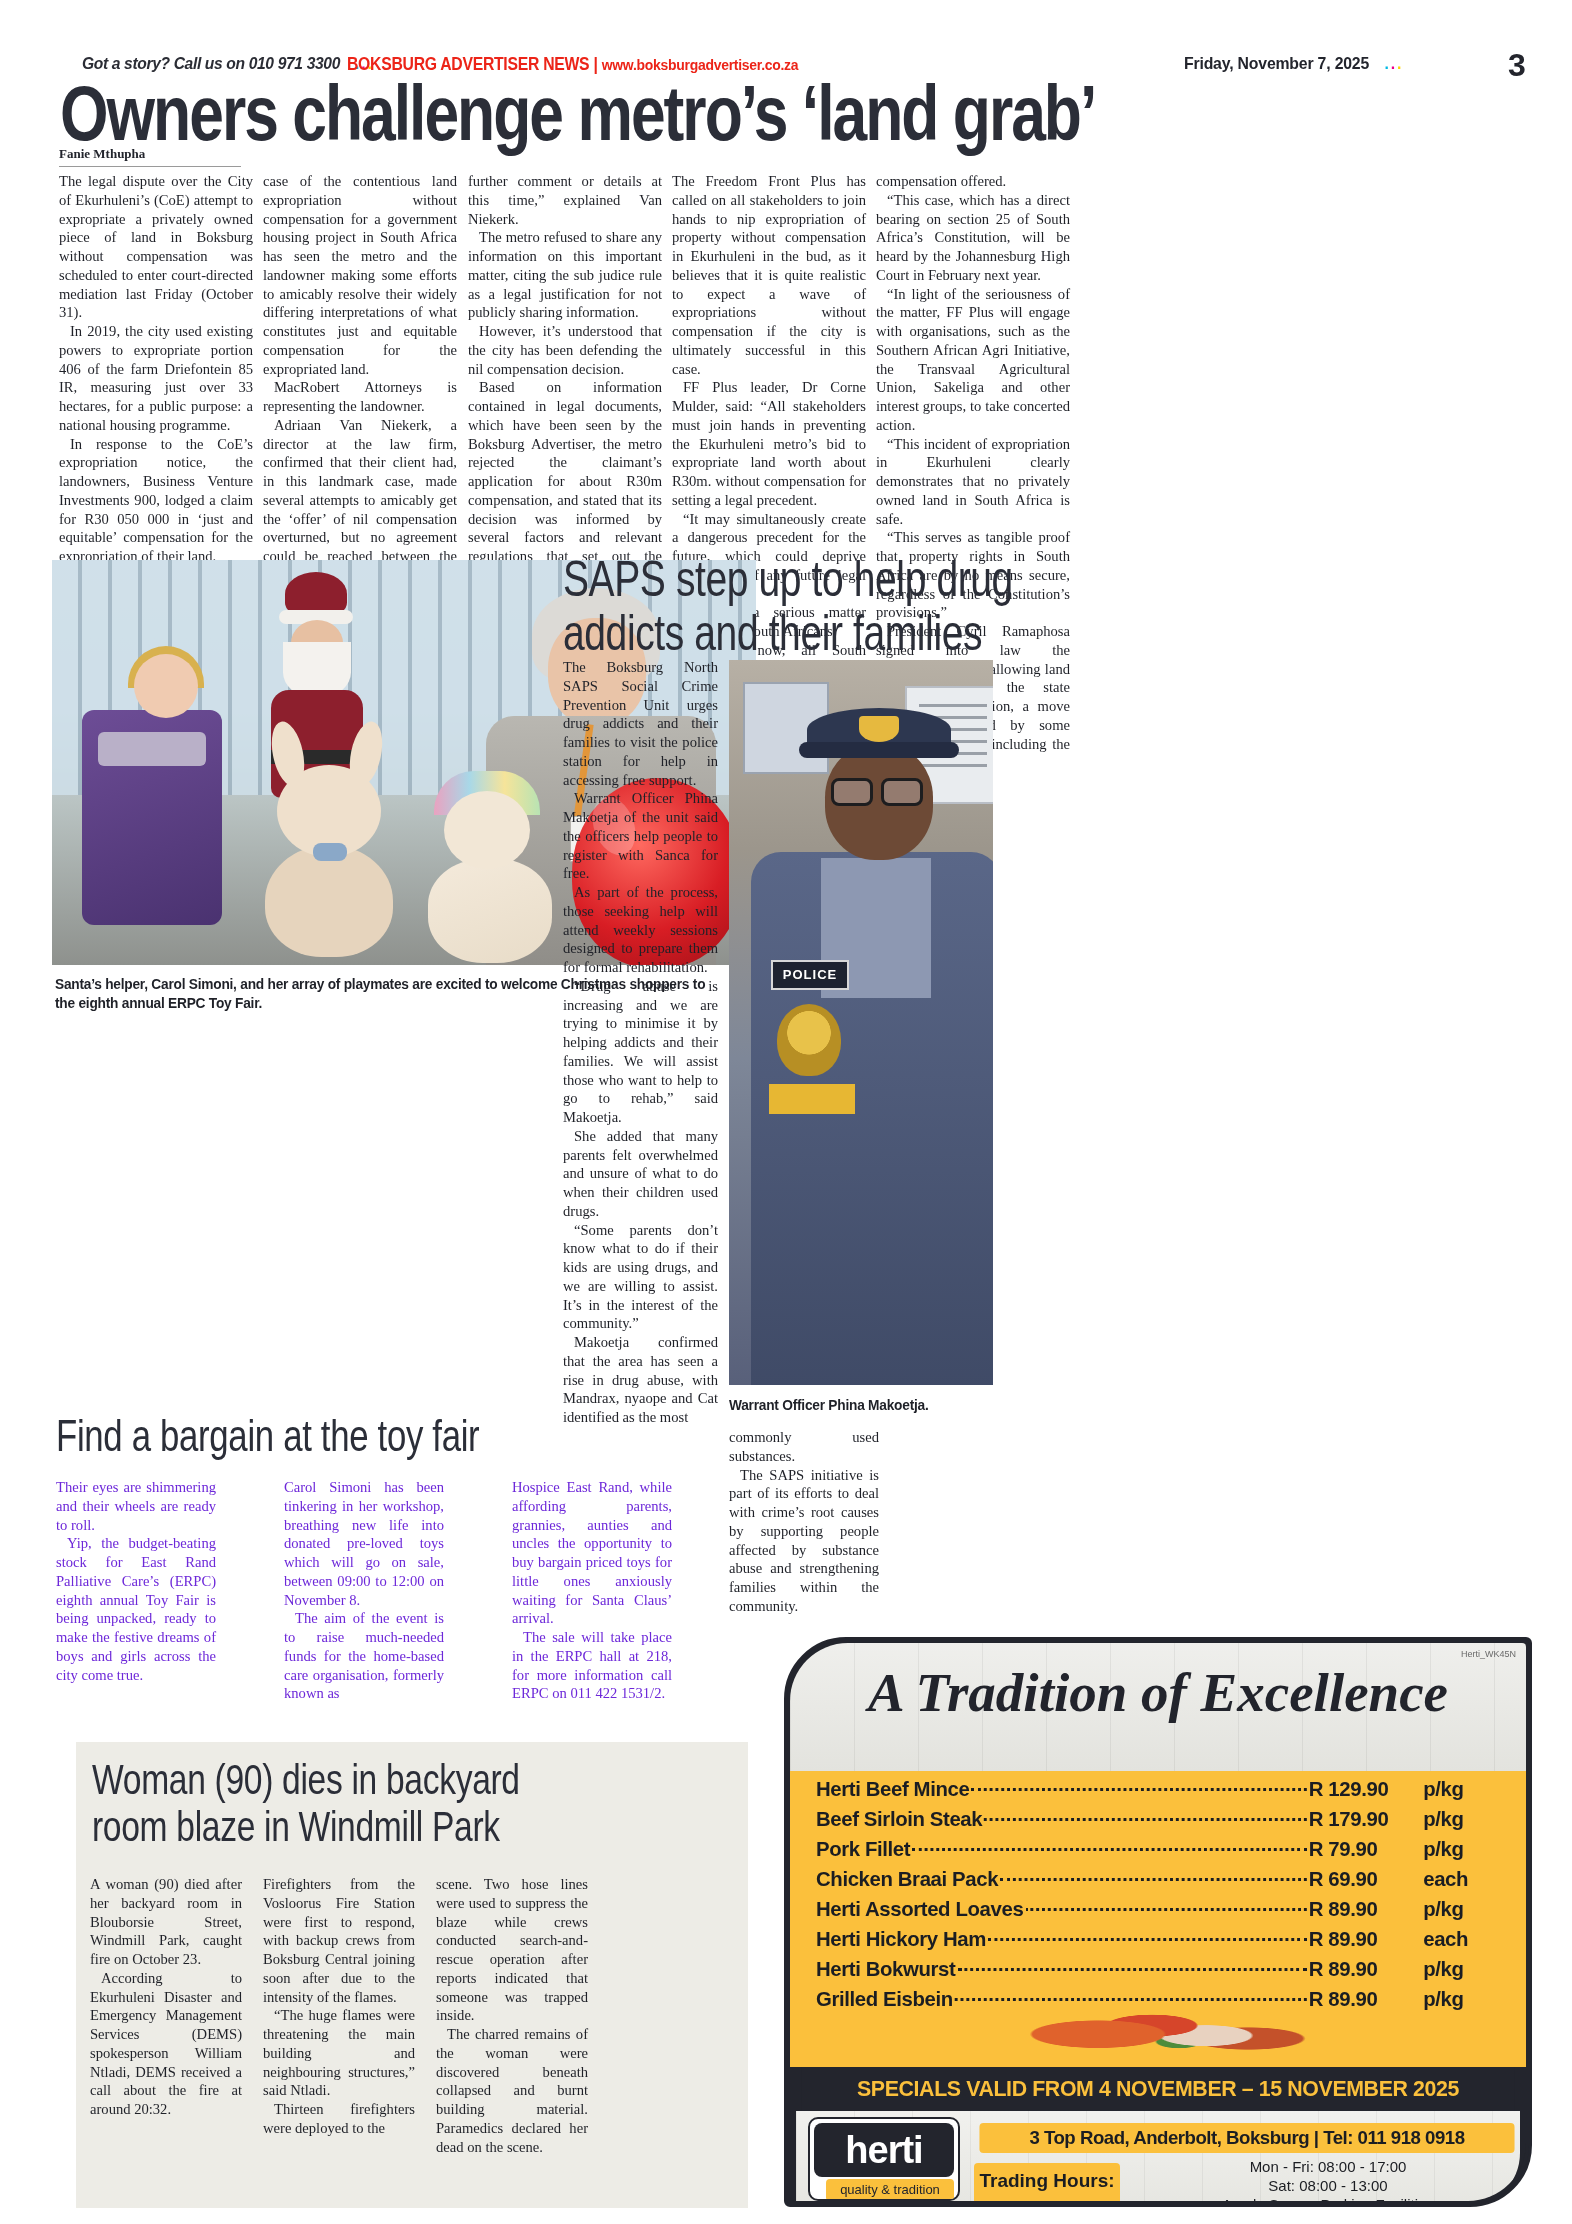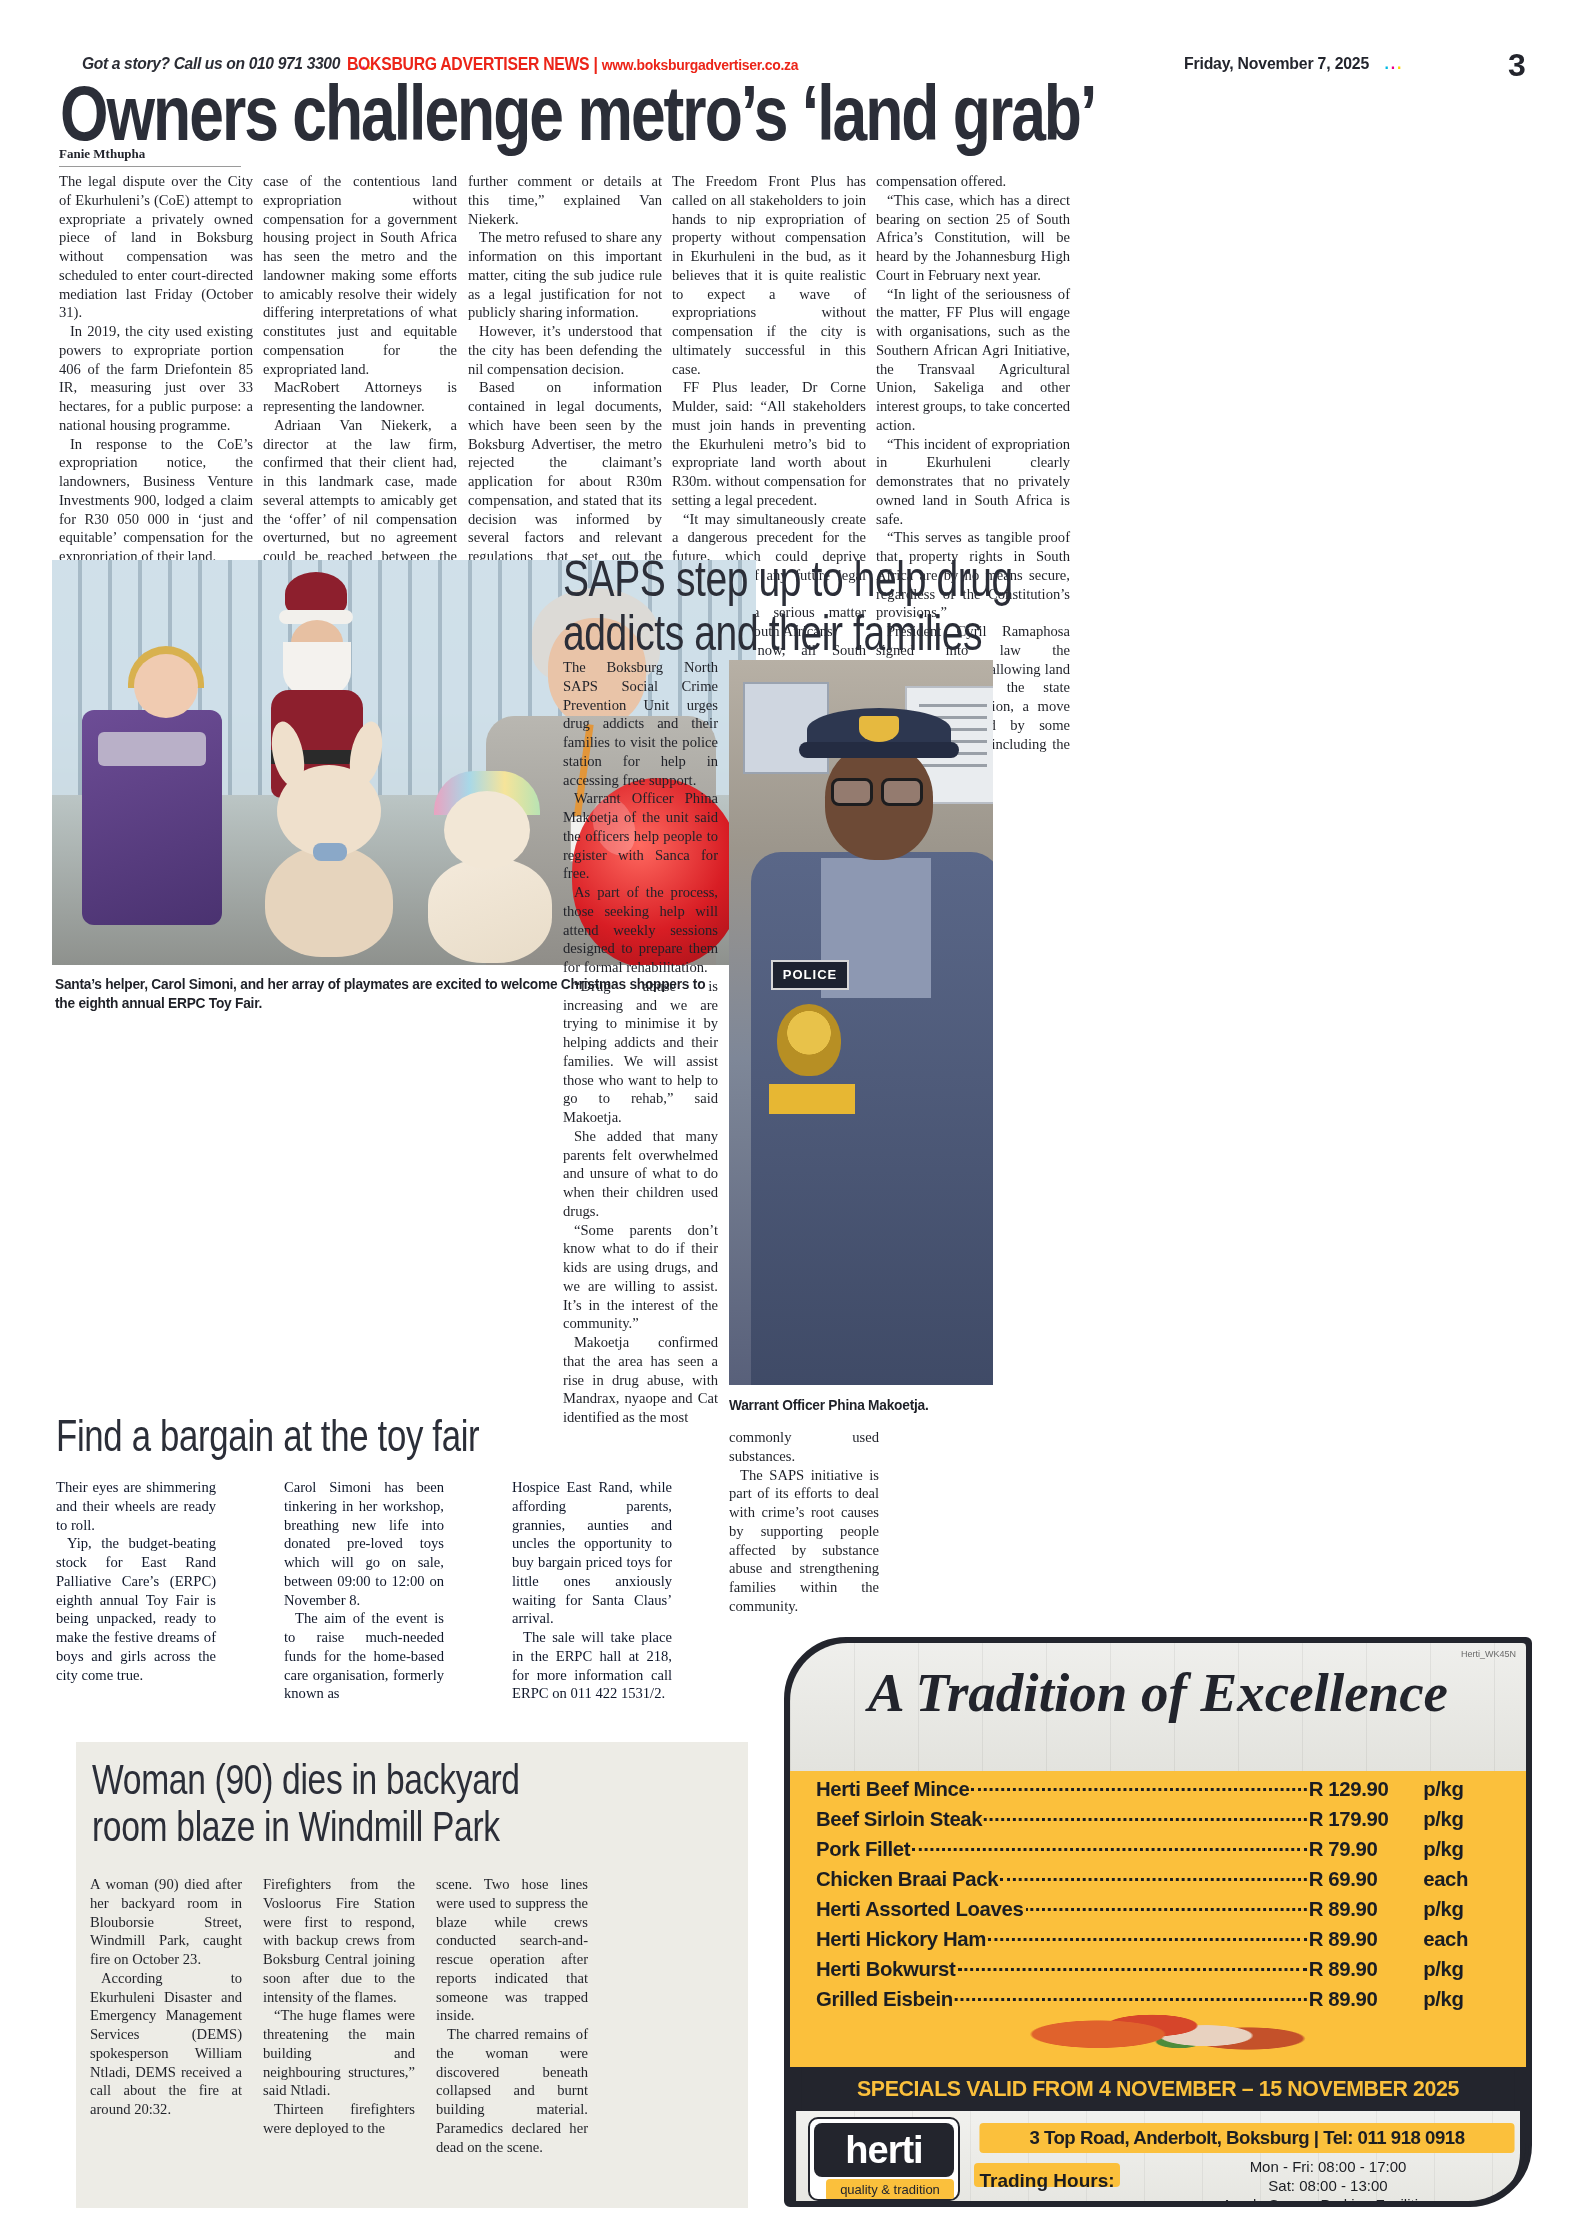--- a/index.html
+++ b/index.html
@@ -230,21 +230,21 @@
     font-family:"Liberation Sans", sans-serif;
     font-weight:400; font-size:44px; line-height:1.1;
     color:#2b2e38; letter-spacing:-0.4px;
     transform:scaleX(0.79); transform-origin:left top;
     white-space:nowrap;
   }
   .toy-cols { position:absolute; left:56px; top:1478px; width:700px; }
   .tcol {
     position:absolute; top:0; width:160px;
     font-family:"Liberation Serif", serif;
-    font-size:14.6px; line-height:1.285; text-align:justify; color:#0f172a;
+    font-size:14.6px; line-height:1.285; text-align:justify; color:#6d28d9;
     hyphens:auto;
   }
   .tcol p { text-indent:11px; margin:0; }
   .tcol p.noind { text-indent:0; }
   .tc1 { left:0; } .tc2 { left:228px; } .tc3 { left:456px; }
 
   
   .wp-box {
     position:absolute; left:76px; top:1742px; width:672px; height:466px;
     background:#edece6;
@@ -365,21 +365,21 @@
   }
   .ad-addr {
     position:absolute; left:178px; top:12px; width:546px; height:30px;
     background:#fbc03c; border-radius:4px;
     font-family:"Liberation Sans", sans-serif;
     font-weight:700; font-size:19px; color:#1b1d22;
     line-height:30px; text-align:center; letter-spacing:-0.5px;
     transform:scaleX(0.98); transform-origin:center center;
   }
   .ad-hours-lbl {
-    position:absolute; left:178px; top:52px; width:146px; height:24px;
+    position:absolute; left:178px; top:52px; width:146px; height:44px;
     background:#fbc03c; border-radius:4px;
     font-family:"Liberation Sans", sans-serif;
     font-weight:700; font-size:19px; color:#1b1d22;
     line-height:36px; text-align:center;
   }
   .ad-hours {
     position:absolute; left:340px; top:46px; width:384px;
     font-family:"Liberation Sans", sans-serif;
     font-size:15px; color:#1b1d22; text-align:center; line-height:1.28;
   }

